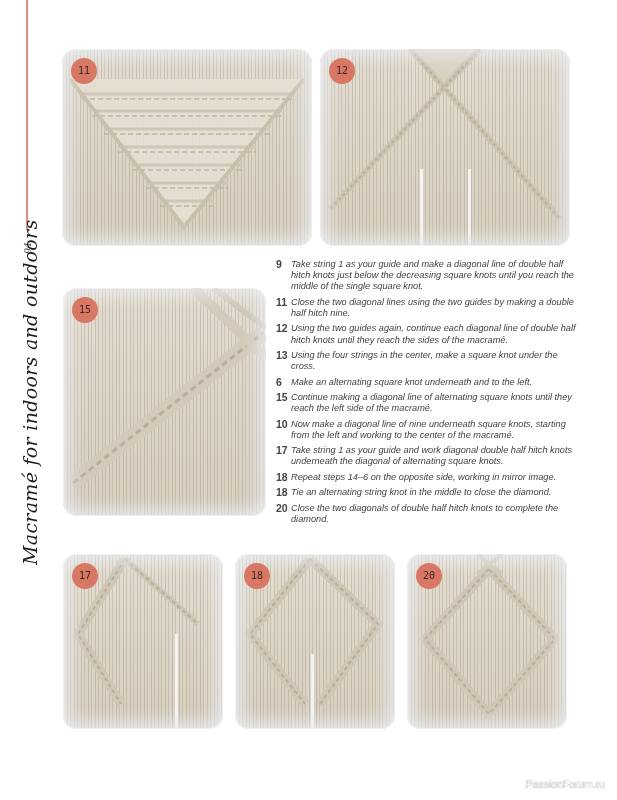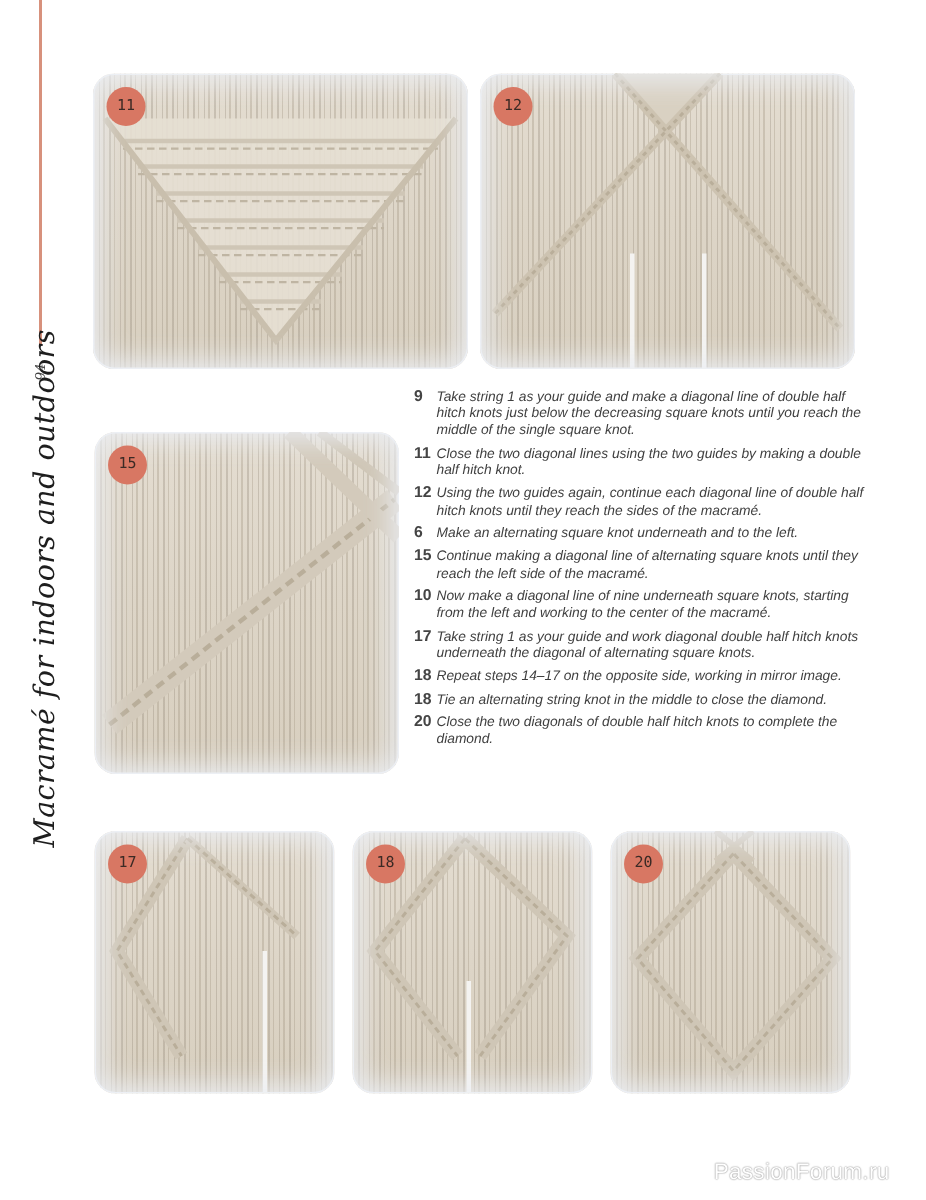--- a/index.html
+++ b/index.html
@@ -29,21 +29,21 @@
       background: #d87763; color: #3b2a25; font-family: "DejaVu Sans Mono", monospace;
       font-size: 10px; line-height: 26px; text-align: center;
     }
 
     .steps { position: absolute; left: 276px; top: 259px; width: 300px; font-size: 9.2px; line-height: 11.2px; color: #3f3f3f; }
     .step { display: flex; margin-bottom: 4.2px; }
     .step .num { width: 15px; flex: none; font-weight: bold; font-size: 10.5px; color: #444; }
     .step .txt { flex: 1; font-style: italic; }
 
     .watermark {
-      position: absolute; right: 24px; bottom: 10px; font-size: 15px; color: #fff;
+      position: absolute; right: 12px; bottom: 10px; font-size: 10px; color: #fff;
       text-shadow: 0 0 1px #999, 0 0 1px #999; letter-spacing: 0.2px;
     }
   </style>
 </head>
 <body>
 
 <div class="side-rule"></div>
 <div class="page-num">94</div>
 <div class="side-title">Macramé for indoors and outdoors</div>
 
@@ -86,45 +86,49 @@
   <div class="badge">15</div>
 </div>
 
 <div class="steps">
   <div class="step">
       <span class="num">9</span>
       <span class="txt">Take string 1 as your guide and make a diagonal line of double half hitch knots just below the decreasing square knots until you reach the middle of the single square knot.</span>
     </div>
   <div class="step">
       <span class="num">11</span>
-      <span class="txt">Close the two diagonal lines using the two guides by making a double half hitch knot.</span>
+      <span class="txt">Close the two diagonal lines using the two guides by making a double half hitch nine.</span>
     </div>
   <div class="step">
       <span class="num">12</span>
       <span class="txt">Using the two guides again, continue each diagonal line of double half hitch knots until they reach the sides of the macramé.</span>
+    </div>
+  <div class="step">
+      <span class="num">13</span>
+      <span class="txt">Using the four strings in the center, make a square knot under the cross.</span>
     </div>
   <div class="step">
       <span class="num">6</span>
       <span class="txt">Make an alternating square knot underneath and to the left.</span>
     </div>
   <div class="step">
       <span class="num">15</span>
       <span class="txt">Continue making a diagonal line of alternating square knots until they reach the left side of the macramé.</span>
     </div>
   <div class="step">
       <span class="num">10</span>
       <span class="txt">Now make a diagonal line of nine underneath square knots, starting from the left and working to the center of the macramé.</span>
     </div>
   <div class="step">
       <span class="num">17</span>
       <span class="txt">Take string 1 as your guide and work diagonal double half hitch knots underneath the diagonal of alternating square knots.</span>
     </div>
   <div class="step">
       <span class="num">18</span>
-      <span class="txt">Repeat steps 14–17 on the opposite side, working in mirror image.</span>
+      <span class="txt">Repeat steps 14–6 on the opposite side, working in mirror image.</span>
     </div>
   <div class="step">
       <span class="num">18</span>
       <span class="txt">Tie an alternating string knot in the middle to close the diamond.</span>
     </div>
   <div class="step">
       <span class="num">20</span>
       <span class="txt">Close the two diagonals of double half hitch knots to complete the diamond.</span>
     </div>
 </div>

